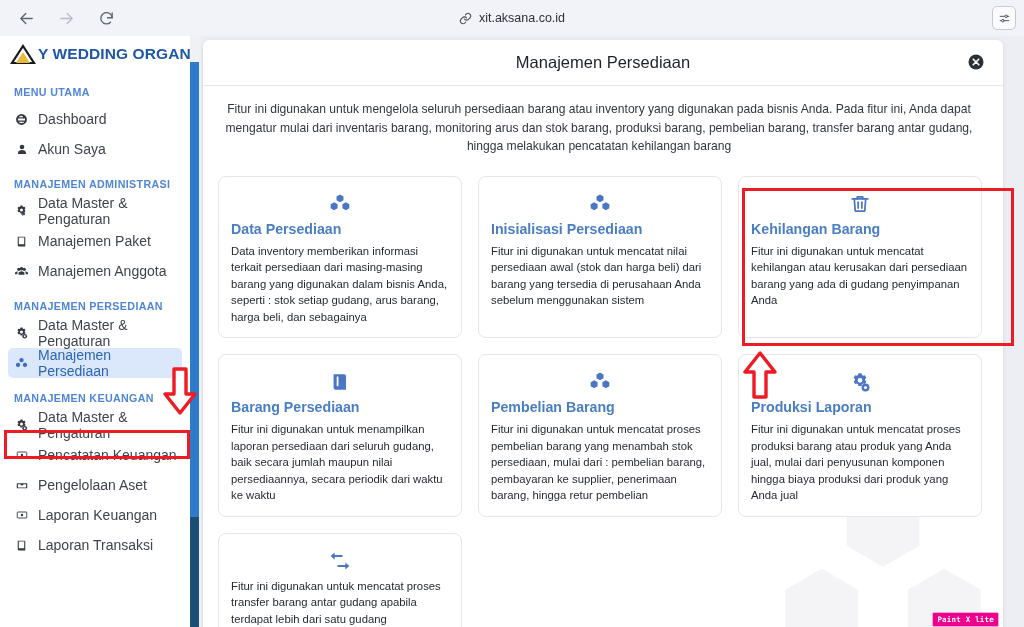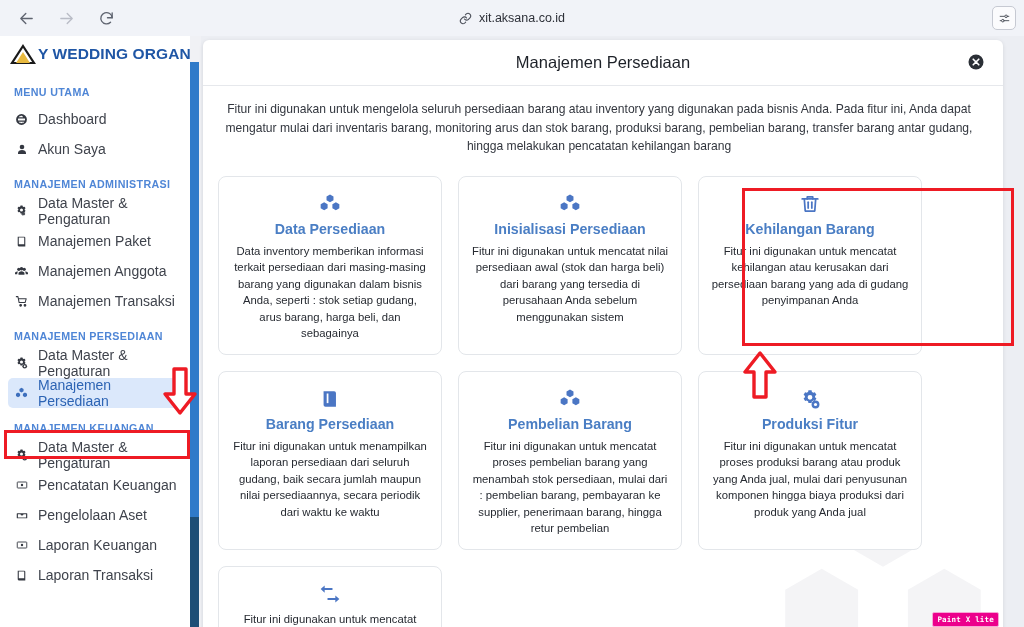--- a/index.html
+++ b/index.html
@@ -141,26 +141,25 @@
   }
 
   
   .cards {
     position: relative;
     display: flex; flex-wrap: wrap;
     gap: 16px;
     padding: 16px 15px 0 15px;
   }
   .card {
-    width: 224px;
+    width: 244px;
     background: #ffffff;
     border: 1px solid #e3e6ea;
     border-radius: 8px;
     padding: 14px 12px 12px 12px;
-    text-align: center;
     min-height: 134px;
   }
   .card-icon {
     height: 26px;
     display: flex; align-items: center; justify-content: center;
     color: #4b76c4; margin-bottom: 4px;
   }
   .card-title {
     font-size: 14.2px; font-weight: 700; color: #4a7ec4;
     margin-bottom: 6px;
@@ -295,30 +294,20 @@
             <circle cx="7" cy="8" r="3"></circle>
             <circle cx="17" cy="8" r="3"></circle>
             <circle cx="12" cy="7" r="3.3"></circle>
             <path d="M12 11.5c-3 0-5.5 1.8-5.5 4V18h11v-2.5c0-2.2-2.5-4-5.5-4z"></path>
             <path d="M4 12c-2.2 0-4 1.4-4 3.2V17h4.2v-1.5c0-1.2.5-2.3 1.4-3.1A5 5 0 0 0 4 12z"></path>
             <path d="M20 12c2.2 0 4 1.4 4 3.2V17h-4.2v-1.5c0-1.2-.5-2.3-1.4-3.1A5 5 0 0 1 20 12z"></path>
           </svg>
       </span>
       <span>Manajemen Anggota</span>
     </div>
-    <div class="nav-item">
-      <span class="ic">
-        <svg width="14" height="13" viewBox="0 0 24 24" fill="none" stroke="currentColor" stroke-width="1.9" stroke-linecap="round" stroke-linejoin="round">
-            <path d="M1.5 3h3l2.2 11h11l2-7H6"></path>
-            <circle cx="9.5" cy="19" r="1.6" fill="currentColor"></circle>
-            <circle cx="17.5" cy="19" r="1.6" fill="currentColor"></circle>
-          </svg>
-      </span>
-      <span>Manajemen Transaksi</span>
-    </div>
 
     <div class="nav-section">MANAJEMEN PERSEDIAAN</div>
     <div class="nav-item">
       <span class="ic">
         <svg width="15" height="14" viewBox="0 0 24 24" fill="currentColor">
             <path d="M10.3 2.5 9.9 4.4a6 6 0 0 0-1.4.8L6.7 4.5 5 7.4l1.5 1.2a6 6 0 0 0 0 1.6L5 11.4l1.7 2.9 1.8-.7c.4.3.9.6 1.4.8l.4 1.9h3.4l.4-1.9c.5-.2 1-.5 1.4-.8l1.8.7 1.7-2.9-1.5-1.2a6 6 0 0 0 0-1.6L19 7.4l-1.7-2.9-1.8.7a6 6 0 0 0-1.4-.8l-.4-1.9zM12 7.6a2.6 2.6 0 1 1 0 5.2 2.6 2.6 0 0 1 0-5.2z"></path>
             <circle cx="17.5" cy="17.5" r="4"></circle>
             <circle cx="17.5" cy="17.5" r="1.6" fill="#fff"></circle>
           </svg>
       </span>
@@ -463,21 +452,21 @@
       </div>
 
       <div class="card card-row3">
         <div class="card-icon">
           <svg width="26" height="22" viewBox="0 0 24 24" fill="currentColor">
               <path d="M10.3 2.5 9.9 4.4a6 6 0 0 0-1.4.8L6.7 4.5 5 7.4l1.5 1.2a6 6 0 0 0 0 1.6L5 11.4l1.7 2.9 1.8-.7c.4.3.9.6 1.4.8l.4 1.9h3.4l.4-1.9c.5-.2 1-.5 1.4-.8l1.8.7 1.7-2.9-1.5-1.2a6 6 0 0 0 0-1.6L19 7.4l-1.7-2.9-1.8.7a6 6 0 0 0-1.4-.8l-.4-1.9zM12 7.6a2.6 2.6 0 1 1 0 5.2 2.6 2.6 0 0 1 0-5.2z"></path>
               <circle cx="18" cy="18" r="4.3"></circle>
               <circle cx="18" cy="18" r="1.7" fill="#fff"></circle>
             </svg>
         </div>
-        <div class="card-title">Produksi Fitur</div>
+        <div class="card-title">Produksi Laporan</div>
         <div class="card-desc">Fitur ini digunakan untuk mencatat proses produksi barang atau produk yang Anda jual, mulai dari penyusunan komponen hingga biaya produksi dari produk yang Anda jual</div>
       </div>
 
       <div class="card card-row3">
         <div class="card-icon">
           <svg width="26" height="22" viewBox="0 0 24 24" fill="currentColor">
               <path d="M6.2 5.4h8.5v2.3h-8.5v2.8L1.8 6.5 6.2 2.6v2.8z"></path>
               <path d="M17.8 18.6H9.3v-2.3h8.5v-2.8l4.4 4 -4.4 3.9v-2.8z"></path>
               <path d="M4.2 9.6h2.6v8.9H4.2z" opacity="0"></path>
             </svg>

